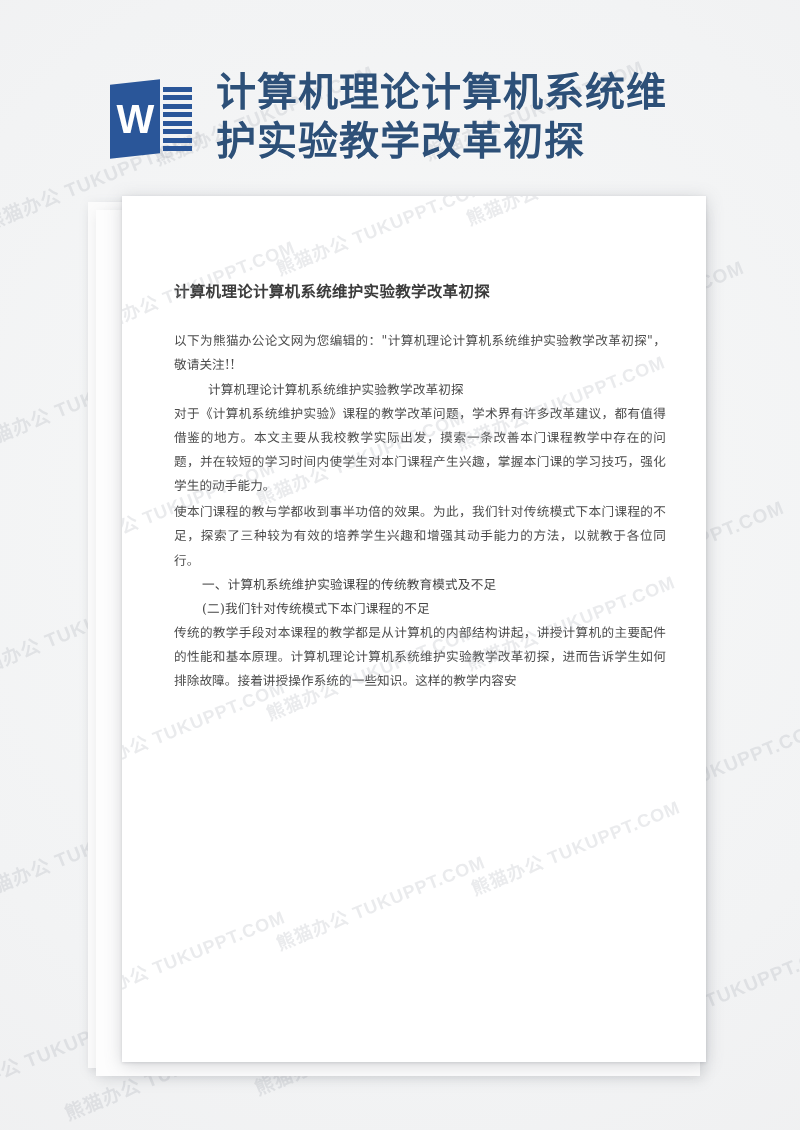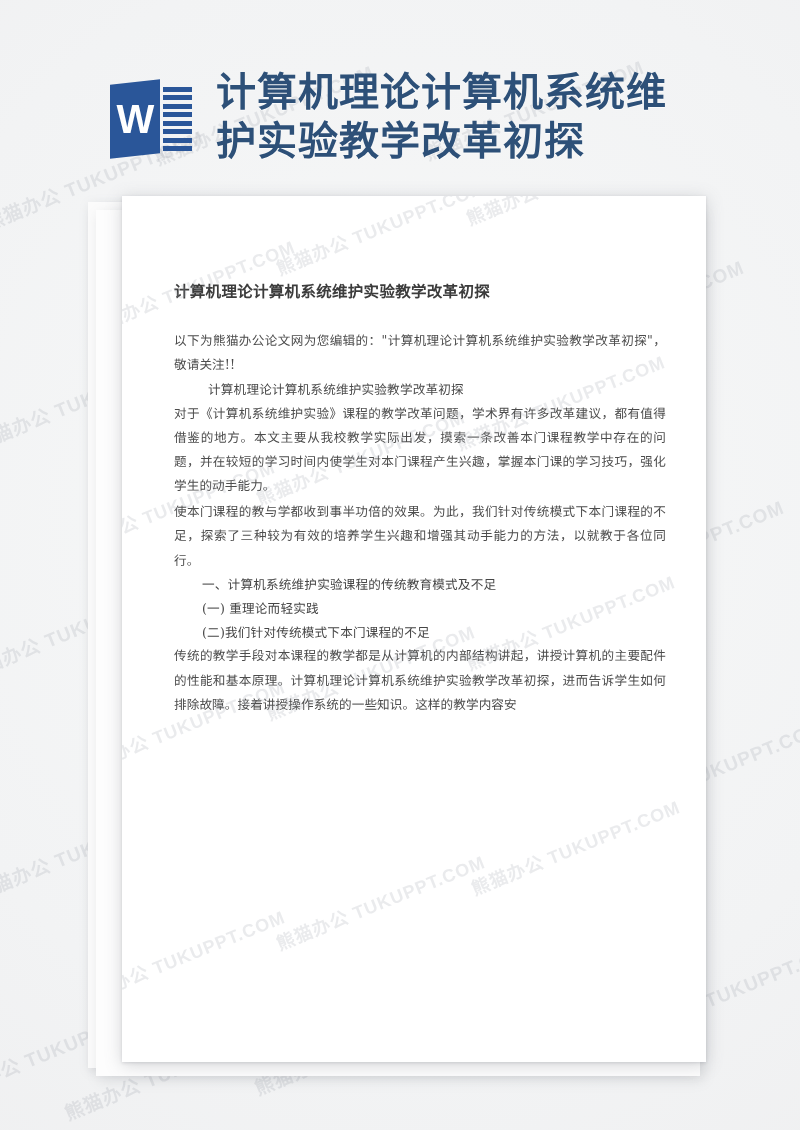--- a/index.html
+++ b/index.html
@@ -276,21 +276,20 @@
 
         <div class="doc-sub gap-sm">计算机理论计算机系统维护实验教学改革初探</div>
 
         <div class="doc-p gap-md">对于《计算机系统维护实验》课程的教学改革问题，学术界有许多改革建议，都有值得借鉴的地方。本文主要从我校教学实际出发，摸索一条改善本门课程教学中存在的问题，并在较短的学习时间内使学生对本门课程产生兴趣，掌握本门课的学习技巧，强化学生的动手能力。</div>
 
         <div class="doc-p gap-xs">使本门课程的教与学都收到事半功倍的效果。为此，我们针对传统模式下本门课程的不足，探索了三种较为有效的培养学生兴趣和增强其动手能力的方法，以就教于各位同行。</div>
 
         <div class="doc-heading gap-md">一、计算机系统维护实验课程的传统教育模式及不足</div>
 
 
-        <div class="doc-heading gap-md">(一) 重理论而轻实践</div>
 
 
         <div class="doc-heading gap-md">(二)我们针对传统模式下本门课程的不足</div>
 
         <div class="doc-p gap-md">传统的教学手段对本课程的教学都是从计算机的内部结构讲起，讲授计算机的主要配件的性能和基本原理。计算机理论计算机系统维护实验教学改革初探，进而告诉学生如何排除故障。接着讲授操作系统的一些知识。这样的教学内容安</div>
 
       </div>
 
       <div class="wm-layer">
         <div class="wm wm-page" style="left:-40px; top:120px;">熊猫办公 TUKUPPT.COM</div>

